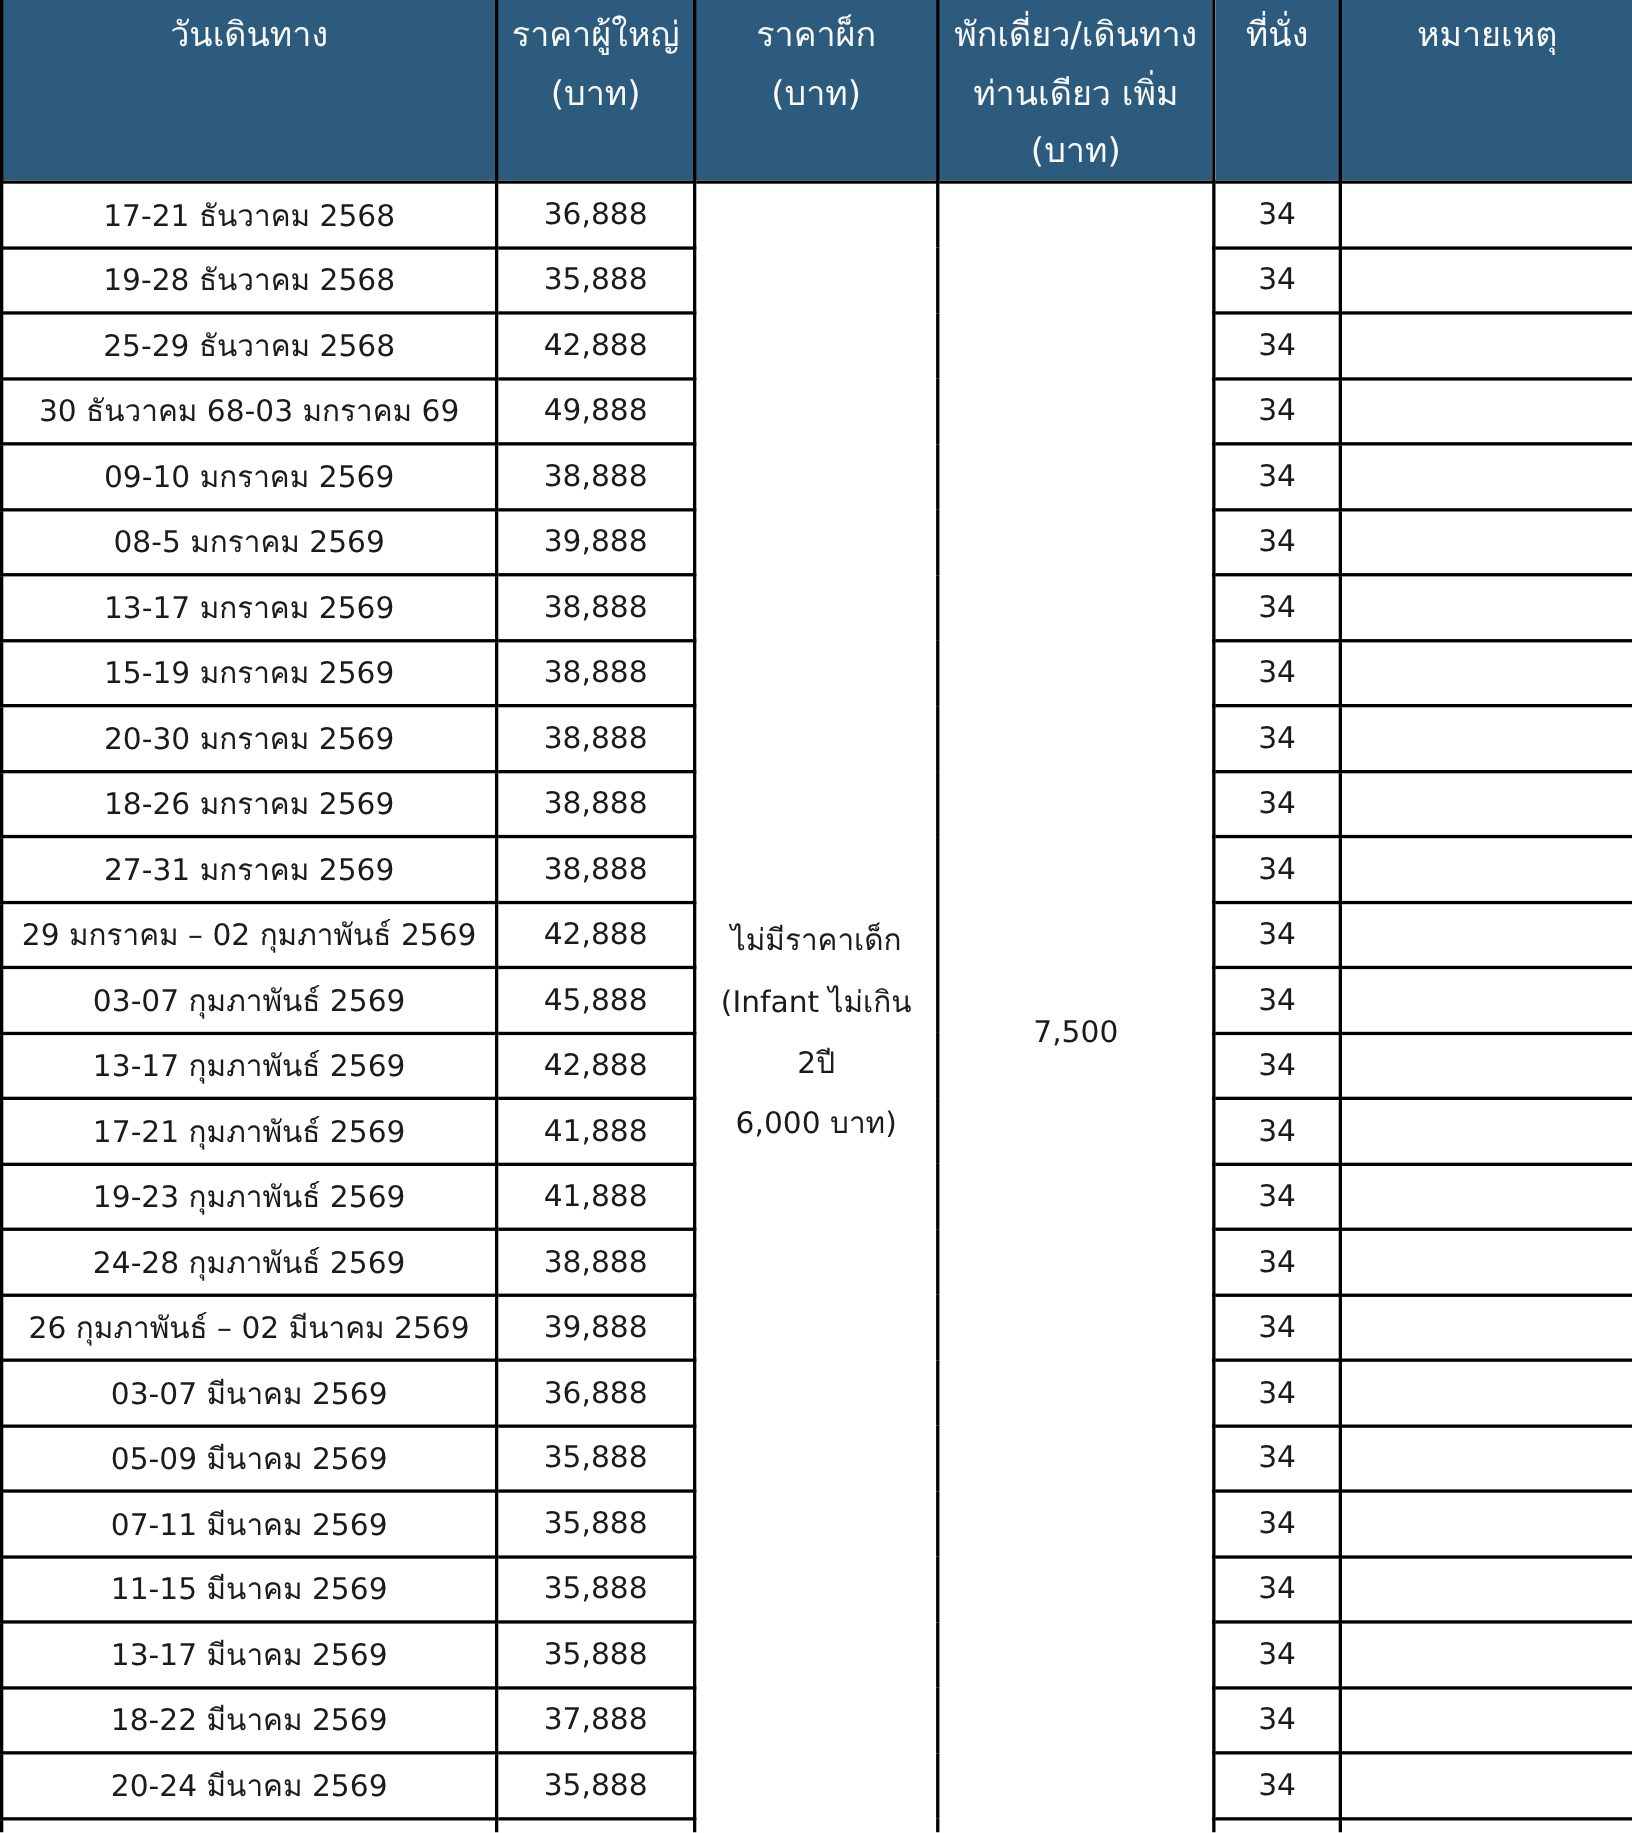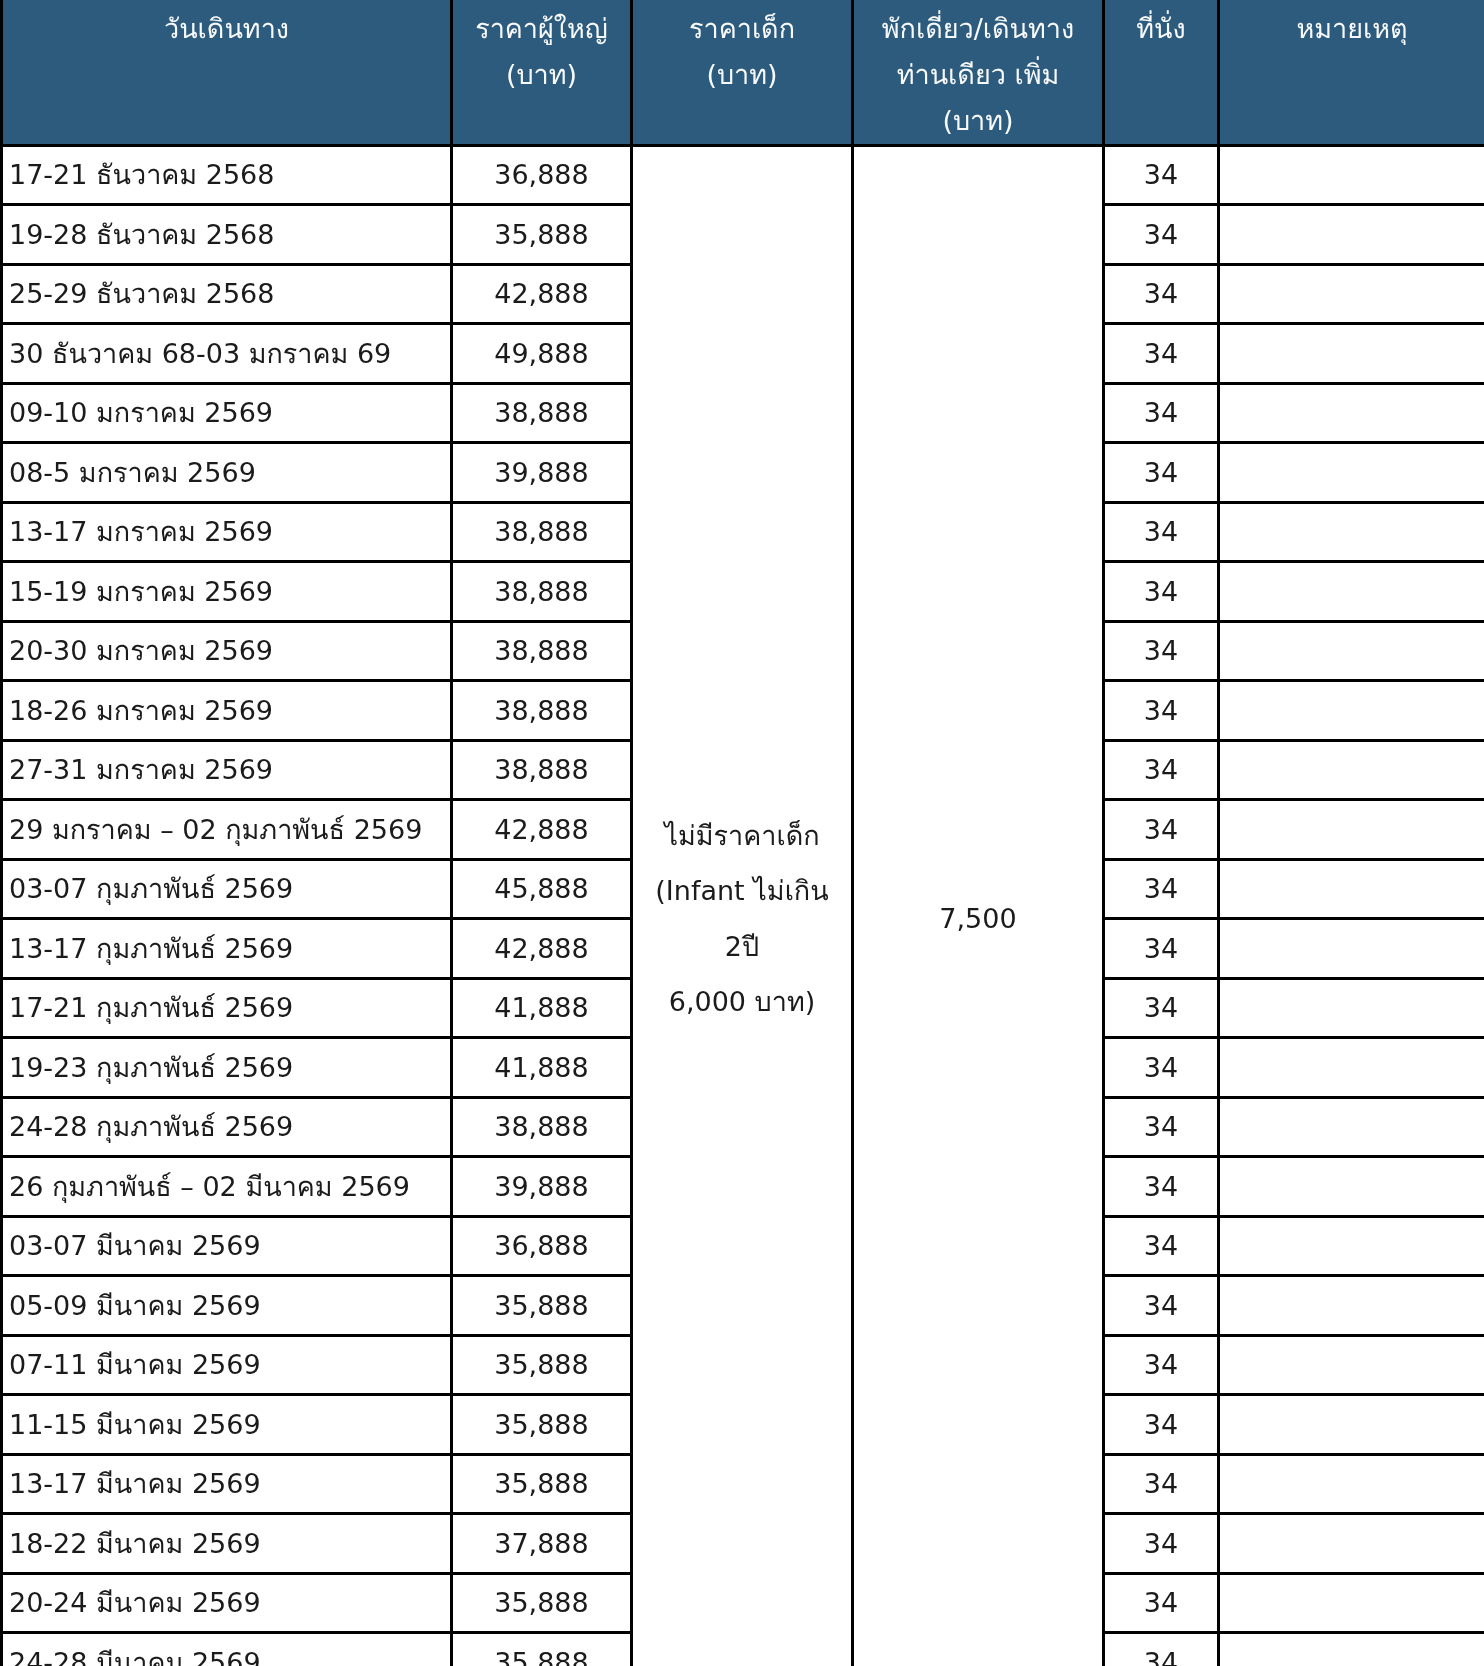--- a/index.html
+++ b/index.html
@@ -25,36 +25,36 @@
     table-layout: fixed;
   }
   .price-table th, .price-table td {
     border: 3px solid var(--border);
     overflow: hidden;
   }
   .price-table thead th {
     background: var(--header-bg);
     color: var(--header-text);
     font-weight: 400;
-    font-size: 27px;
+    font-size: 31px;
     line-height: 1.7;
     height: 120px;
     vertical-align: top;
     padding: 6px 4px 0 4px;
     text-align: center;
     white-space: pre-line;
     border-top: none;
   }
   .price-table tbody tr { height: 59.5px; }
   .price-table tbody td {
     font-size: 27px;
     vertical-align: middle;
     padding: 0 6px;
   }
-  td.date-cell { text-align: left; padding-left: 30px; }
+  td.date-cell { text-align: center; padding-left: 30px; }
   td.center-cell { text-align: center; }
   td.merged-cell {
     text-align: center;
     vertical-align: middle;
     white-space: pre-line;
     line-height: 2.05;
     padding: 0 10px;
   }
 </style>
 </head>
@@ -68,21 +68,21 @@
       <col style="width:221px">
       <col style="width:251px">
       <col style="width:115px">
       <col style="width:267px">
     </colgroup>
     <thead>
       <tr>
         <th>วันเดินทาง</th>
         <th>ราคาผู้ใหญ่
 (บาท)</th>
-        <th>ราคาเด็ก
+        <th>ราคาผ็ก
 (บาท)</th>
         <th>พักเดี่ยว/เดินทาง
 ท่านเดียว เพิ่ม
 (บาท)</th>
         <th>ที่นั่ง</th>
         <th>หมายเหตุ</th>
       </tr>
     </thead>
     <tbody>
         <tr>

